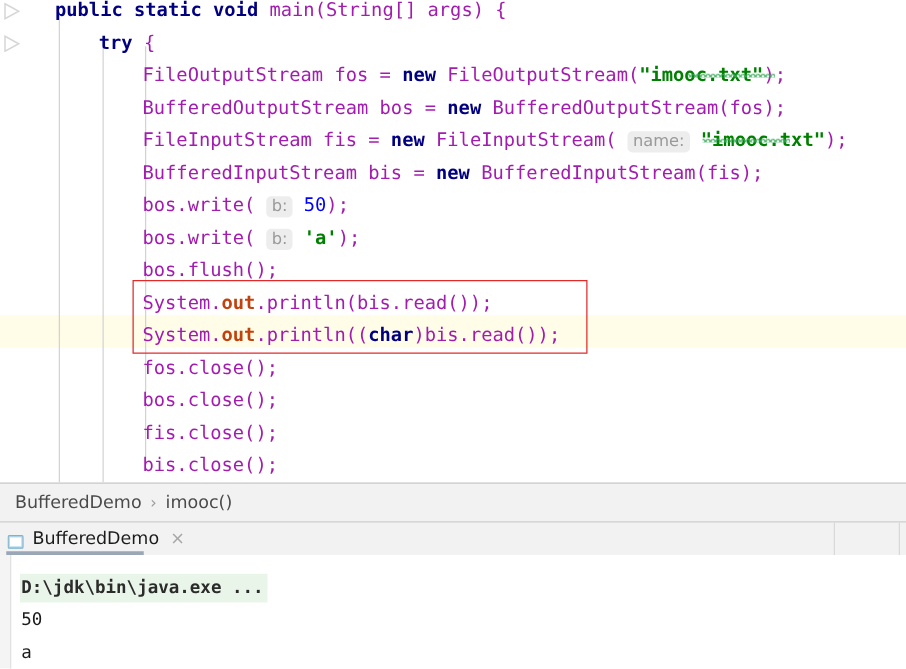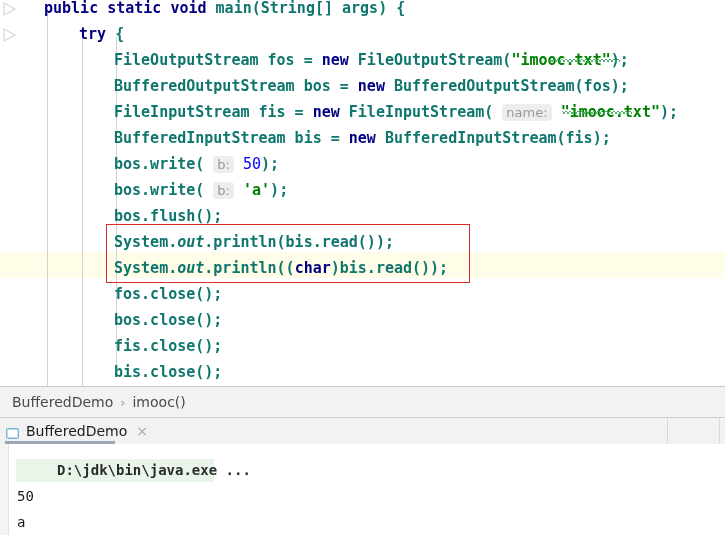--- a/index.html
+++ b/index.html
@@ -68,22 +68,22 @@
   .ln {
     position: absolute;
     left: 0;
     height: 26px;
     line-height: 26px;
     white-space: pre;
   }
   .kw   { color: #000080; font-weight: bold; }
   .str  { color: #008000; font-weight: bold; }
   .num  { color: #0000ff; }
-  .fld  { color: #0f766e; font-style: italic; font-weight: bold; }
-  .plain{ color: #0f766e; font-weight: bold; }
+  .fld  { color: #c2410c; font-weight: bold; }
+  .plain{ color: #a21caf; }
 
   
   .hint {
     background: #ededed;
     color: #9a9a9a;
     border-radius: 4px;
     padding: 1px 4px;
     font-size: 13px;
     font-family: "DejaVu Sans", sans-serif;
   }
@@ -273,20 +273,20 @@
       <div id="tabbar-seps">
           <div class="tabbar-sep" style="left: 667px;"></div>
           <div class="tabbar-sep" style="left: 719px;"></div>
         </div>
     </div>
 
     <div id="console">
       <div class="console-gutter"></div>
       <div id="console-lines">
           <div class="cmd-bg" style="left: 16px; top: 15px; width: 198.35px; background: rgb(234, 245, 233);"></div>
-          <div class="cline cmd" style="top: 14px; padding-left: 40px;">D:\jdk\bin\java.exe ...</div>
+          <div class="cline cmd" style="top: 14px;">D:\jdk\bin\java.exe ...</div>
           <div class="cline" style="top: 40px;">50</div>
           <div class="cline" style="top: 66px;">a</div>
         </div>
     </div>
   </div>
 
 </div>
 
 </body></html>

